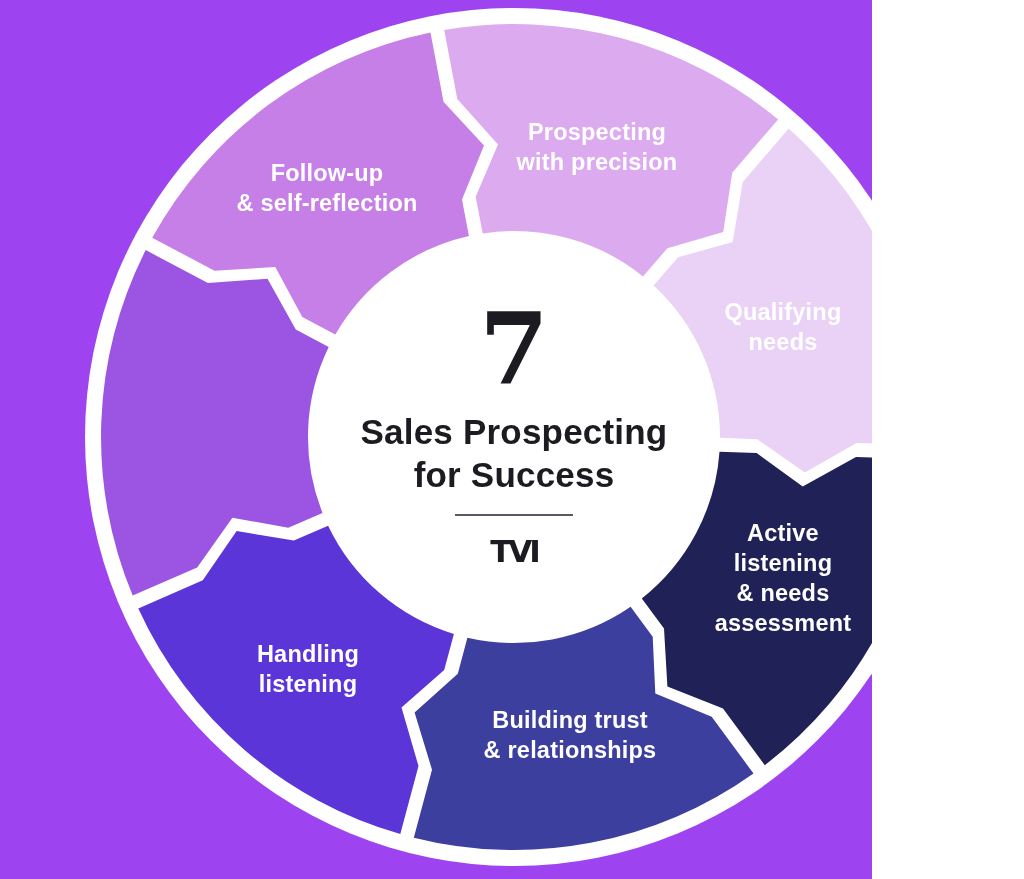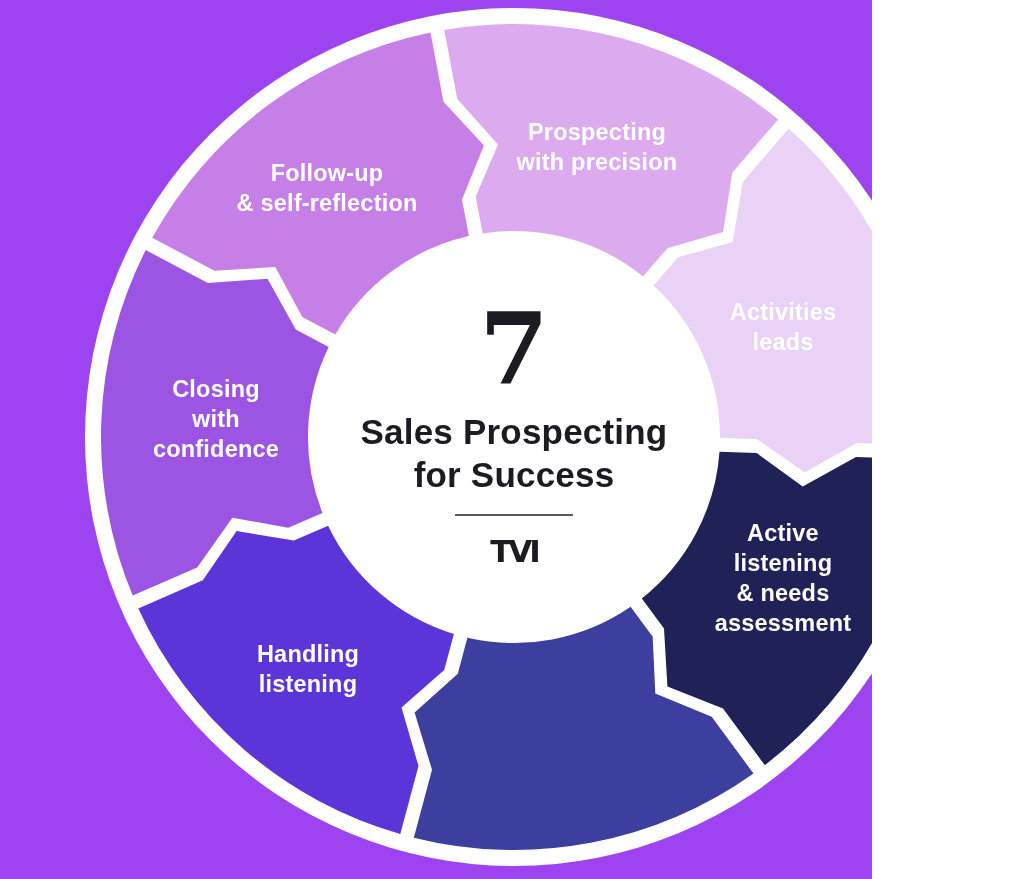--- a/index.html
+++ b/index.html
@@ -74,29 +74,28 @@
         <path d="M 630.6 606.8 A 206 206 0 0 1 467.4 637.7 L 457.8 673.7 L 414.6 712.5 L 432.0 769.7 L 413.8 837.7 A 413 413 0 0 0 753.5 773.5 L 711.7 716.8 L 655.3 693.6 L 652.7 636.8 Z" fill="#3D3F9E"></path>
         <path d="M 453.9 634.0 A 206 206 0 0 1 328.1 525.7 L 293.9 540.6 L 236.6 531.0 L 202.8 580.3 L 138.3 608.5 A 413 413 0 0 0 400.3 834.0 L 418.5 766.0 L 401.5 707.5 L 444.2 670.0 Z" fill="#5B35D8"></path>
         <path d="M 322.5 512.9 A 206 206 0 0 1 328.7 346.9 L 295.8 329.5 L 267.5 278.7 L 207.9 283.0 L 145.7 250.1 A 413 413 0 0 0 132.7 595.6 L 197.2 567.5 L 232.4 517.7 L 288.3 527.8 Z" fill="#9C55E3"></path>
         <path d="M 335.3 334.6 A 206 206 0 0 1 468.9 236.0 L 462.0 199.4 L 484.0 145.6 L 443.5 101.7 L 430.5 32.5 A 413 413 0 0 0 152.2 237.8 L 214.5 270.7 L 275.3 267.1 L 302.3 317.1 Z" fill="#C57FE6"></path>
       </g>
     <circle id="hub-circle" cx="514" cy="449" r="191" fill="#FFFFFF"></circle>
   </svg>
 
   <div class="seg-label lbl0" style="color: rgb(255, 255, 255);">Prospecting
 with precision</div>
-  <div class="seg-label lbl1" style="color: rgb(255, 255, 255);">Activities leads</div>
+  <div class="seg-label lbl1" style="color: rgb(255, 255, 255);">Qualifying needs</div>
   <div class="seg-label lbl2" style="color: rgb(255, 255, 255);">Active listening
 &amp; needs
 assessment</div>
+  <div class="seg-label lbl3" style="color: rgb(255, 255, 255);">Building trust
+&amp; relationships</div>
   <div class="seg-label lbl4" style="color: rgb(255, 255, 255);">Handling
 listening</div>
-  <div class="seg-label lbl5" style="color: rgb(255, 255, 255);">Closing
-with
-confidence</div>
   <div class="seg-label lbl6" style="color: rgb(255, 255, 255);">Follow-up
 &amp; self-reflection</div>
 
   <div class="center-block">
     <div class="center-number" style="color: rgb(29, 27, 34);">7</div>
     <div class="center-title" style="color: rgb(29, 27, 34);">Sales Prospecting
 for Success</div>
     <div class="center-divider" style="background: rgb(90, 90, 99);"></div>
     <div class="center-logo" style="color: rgb(29, 27, 34);">TVI</div>
   </div>

